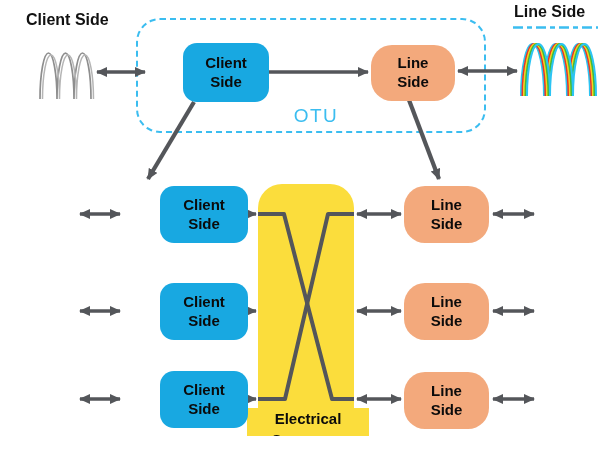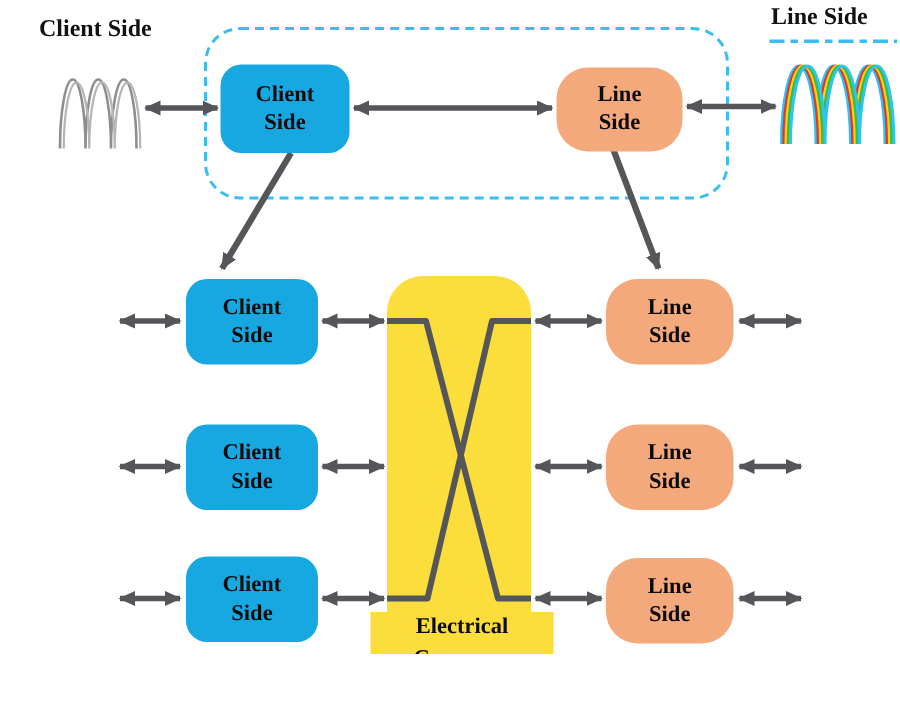--- a/index.html
+++ b/index.html
@@ -1,36 +1,36 @@
 <!DOCTYPE html>
 <html style="--client_blue: #18A8E1; --line_orange: #F3A97C; --matrix_yellow: #FBDD3C; --arrow_gray: #54565A; --otu_cyan: #3BBDF0; --wave_gray: #8E8E8E; --wave_gray_light: #B5B5B5; --wave_red: #E5352B; --wave_yellow: #F7D21E; --wave_green: #3FBB3A; --wave_cyan: #2BC4F3;"><head>
 <meta charset="utf-8">
 <style>
   html,body{margin:0;padding:0;background:#fff;}
   .stage{
     position:relative;width:600px;height:436px;background:#fff;overflow:hidden;
-    font-family:Liberation Serif, serif;color:#0b0b0b;
+    font-family:Liberation Sans, sans-serif;color:#0b0b0b;
   }
   .title{position:absolute;font-size:16px;font-weight:bold;color:#111;white-space:nowrap;}
   .client-title{left:26px;top:11px;}
   .line-title{left:514px;top:3px;}
   .otu-frame{
     position:absolute;left:136px;top:18px;width:350px;height:115px;box-sizing:border-box;
     border:2px dashed var(--otu_cyan);border-radius:24px;background:transparent;
   }
   .otu-label{
     position:absolute;left:286px;top:105px;width:60px;text-align:center;
     font-size:19px;font-weight:500;letter-spacing:1.5px;color:var(--otu_cyan);
   }
   .card{
     position:absolute;display:flex;align-items:center;justify-content:center;
     text-align:center;font-weight:bold;font-size:15px;line-height:1.25;
     border-radius:14px;white-space:pre-line;color:#0b0b0b;
   }
-  .card.blue{background:var(--client_blue);}
+  .card.blue{background:var(--client_blue);margin-left:36px;}
   .card.orange{background:var(--line_orange);border-radius:21px;}
   .blue-top{left:147px;top:43px;width:86px;height:59px;}
   .orange-top{left:371px;top:45px;width:84px;height:56px;}
   .blue-r1{left:124px;top:186px;width:88px;height:57px;}
   .blue-r2{left:124px;top:283px;width:88px;height:57px;}
   .blue-r3{left:124px;top:371px;width:88px;height:57px;}
   .orange-r1{left:404px;top:186px;width:85px;height:57px;}
   .orange-r2{left:404px;top:283px;width:85px;height:57px;}
   .orange-r3{left:404px;top:372px;width:85px;height:57px;}
   .matrix-col{
@@ -65,20 +65,21 @@
 </style>
 </head>
 <body>
 
 <div class="stage">
 
   <div class="title client-title">Client Side</div>
   <div class="title line-title">Line Side</div>
 
   <div class="otu-frame"></div>
+  <div class="otu-label">OTU</div>
 
   <div class="matrix-col"></div>
   <div class="matrix-base">
     <div class="matrix-label">Electrical
 Crossover
 Matrix</div>
   </div>
 
   <svg class="layer" width="600" height="473" viewBox="0 0 600 473">
     <defs>

